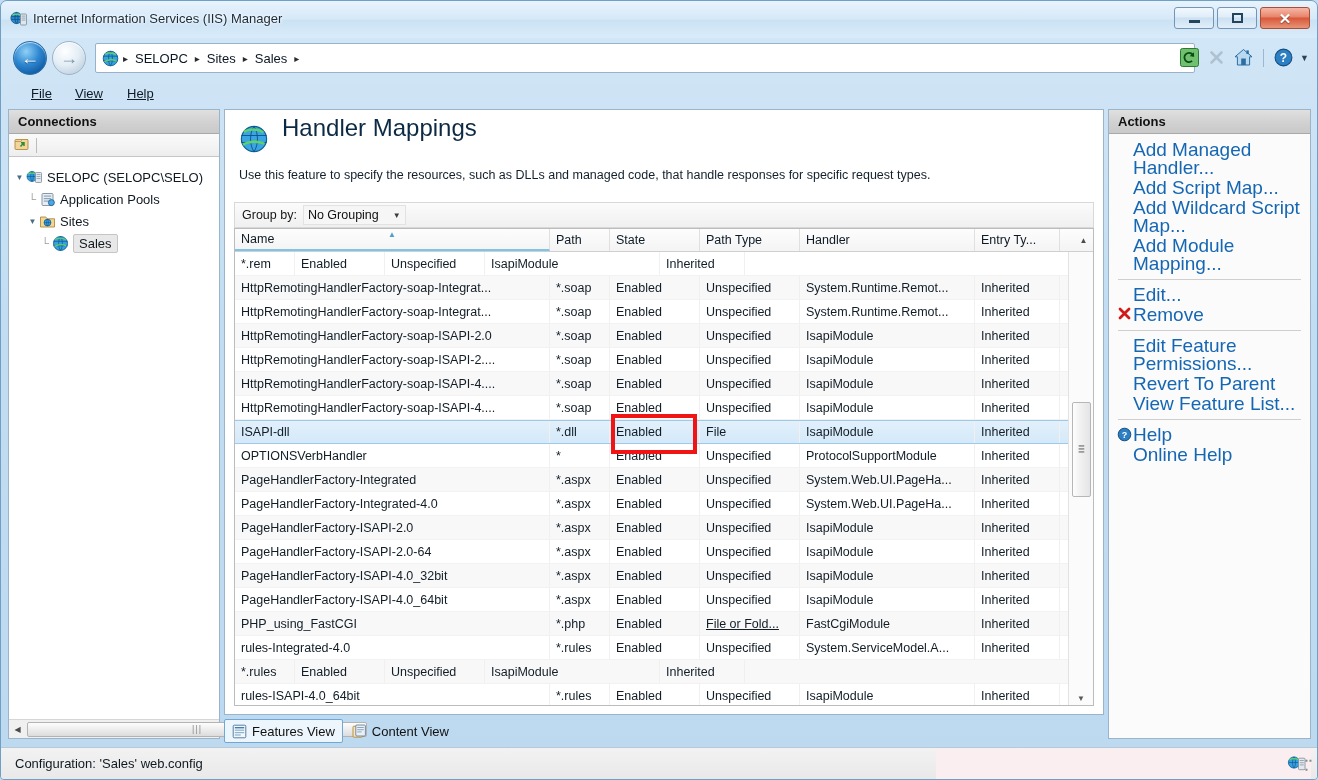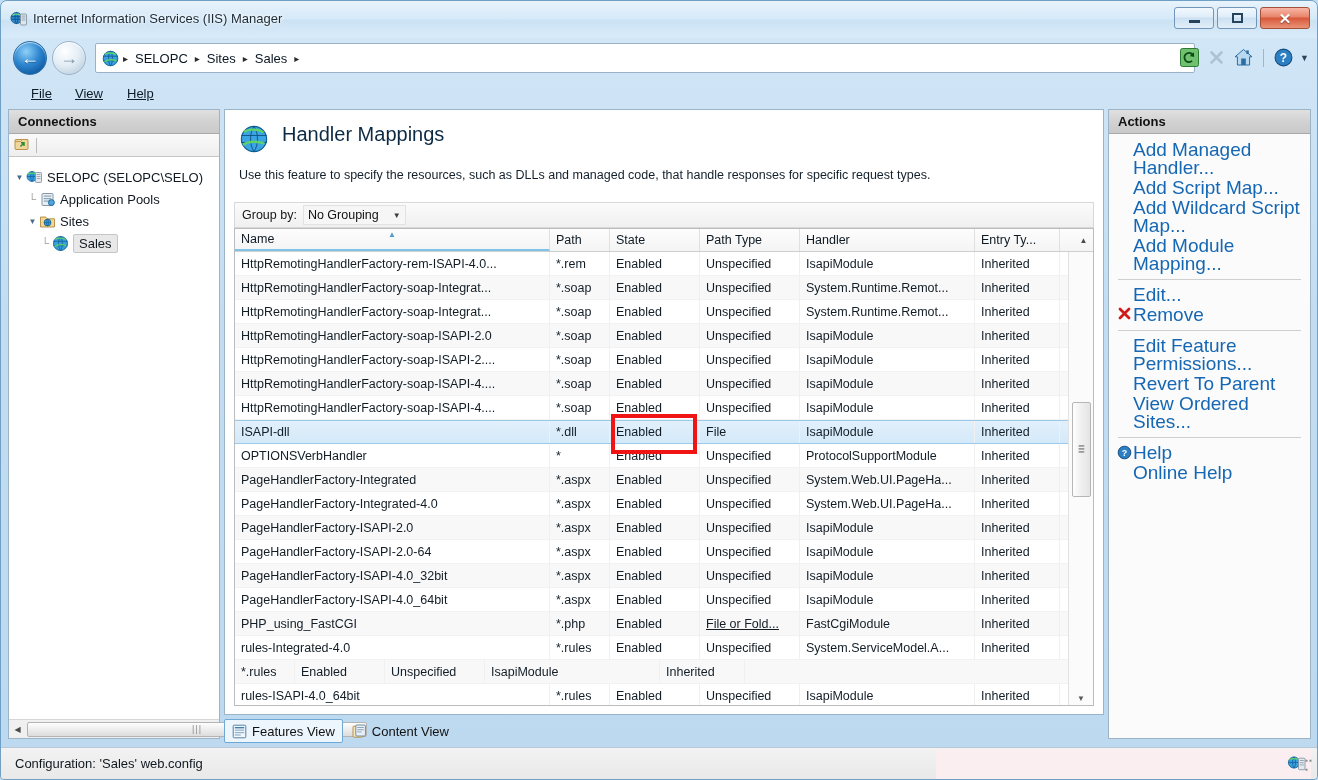--- a/index.html
+++ b/index.html
@@ -215,22 +215,22 @@
     background: #fff;
     border: 1px solid #9cb4c8;
   }
   .feature-head {
     position: relative;
     height: 86px;
     padding: 14px 0 0 12px;
   }
   .feat-globe { position:absolute; left: 14px; top: 14px; width: 30px; height: 30px; }
   .feat-title {
-    position: absolute; left: 57px; top: 13px;
-    font-size: 20px; color: #0d2a44;
+    position: absolute; left: 57px; top: 4px;
+    font-size: 24px; color: #0d2a44;
   }
   .feat-desc {
     position: absolute; left: 14px; top: 58px;
     font-size: 12.5px; color: #13202b;
     white-space: nowrap;
   }
   .groupbar {
     position: absolute; left: 9px; top: 92px;
     width: 860px; height: 26px;
     background: linear-gradient(180deg,#fbfbfb 0%, #f0f0f0 100%);
@@ -623,21 +623,20 @@
           </div>
           <div class="gh" style="width:85px;">
             <span>Entry Ty...</span>
           </div>
           <div class="gh gh-spacer"></div>
           <div class="gh gh-scrollcap">▲</div>
         </div>
 
         <div class="grid-body" id="grid-body">
             <div class="grow">
-              <div class="gc" style="width: 315px;">HttpRemotingHandlerFactory-rem-ISAPI-4.0...</div>
               <div class="gc" style="width: 60px;">*.rem</div>
               <div class="gc" style="width: 90px;">Enabled</div>
               <div class="gc" style="width: 100px;">Unspecified</div>
               <div class="gc" style="width: 175px;">IsapiModule</div>
               <div class="gc" style="width: 85px;">Inherited</div>
             </div>
             <div class="grow alt">
               <div class="gc" style="width: 315px;">HttpRemotingHandlerFactory-soap-Integrat...</div>
               <div class="gc" style="width: 60px;">*.soap</div>
               <div class="gc" style="width: 90px;">Enabled</div>
@@ -861,21 +860,21 @@
         <div class="act-item">
           <span class="act-icon"></span>
           <span class="act-link">Edit Feature Permissions...</span>
         </div>
         <div class="act-item">
           <span class="act-icon"></span>
           <span class="act-link">Revert To Parent</span>
         </div>
         <div class="act-item">
           <span class="act-icon"></span>
-          <span class="act-link">View Ordered Sites...</span>
+          <span class="act-link">View Feature List...</span>
         </div>
 
         <div class="act-sep"></div>
 
         <div class="act-item">
           <span class="act-icon">
             <svg width="15" height="15" viewBox="0 0 15 15">
               <circle cx="7.5" cy="7.5" r="6.3" fill="#2d7fc4" stroke="#154d7d" stroke-width="1"></circle>
               <text x="7.5" y="11.1" font-size="9" font-family="Liberation Sans, sans-serif" font-weight="bold" fill="#fff" text-anchor="middle">?</text>
             </svg>

